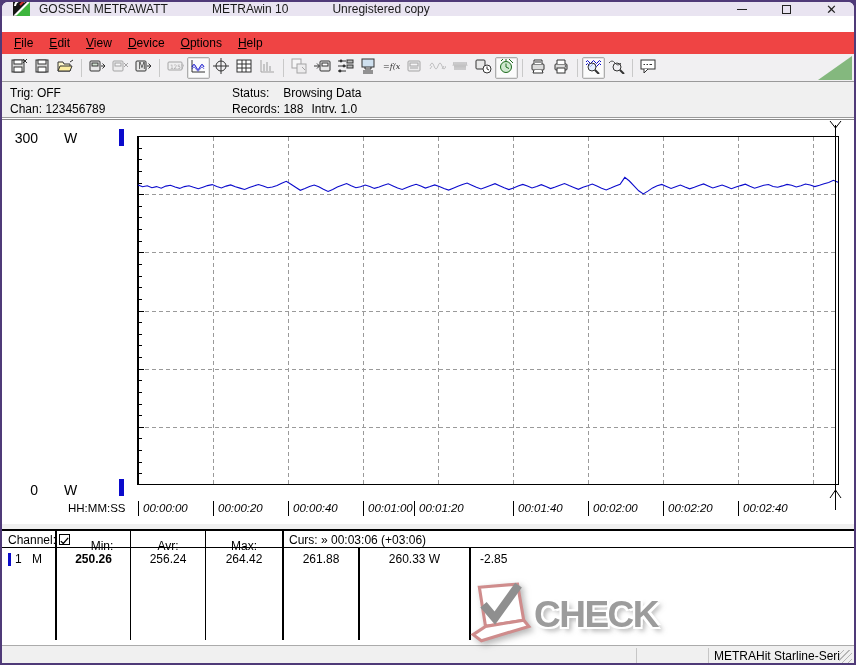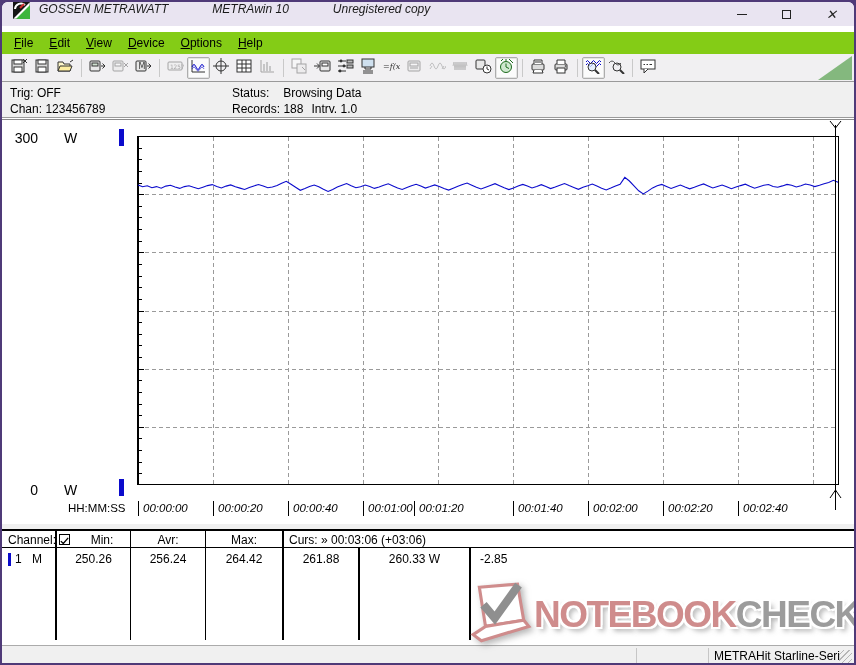--- a/index.html
+++ b/index.html
@@ -1,32 +1,32 @@
 <!DOCTYPE html>
 <html><head>
 <meta charset="utf-8">
 <style>
   * { margin:0; padding:0; box-sizing:border-box; }
   html,body { width:856px; height:665px; background:#4f3a78; font-family:"Liberation Sans", sans-serif; }
   .window { position:absolute; inset:0; border:2px solid #4f3a78; border-radius:8px 8px 2px 2px;
             overflow:hidden; background:#ffffff; }
 
   
-  .titlebar { position:absolute; left:0; top:0; width:100%; height:24px; background:#e9e4f1;
-              display:flex; align-items:flex-start; font-size:12px; color:#1a1a1a;font-style:italic; }
+  .titlebar { position:absolute; left:0; top:0; width:100%; height:14px; background:#e9e4f1;
+              display:flex; align-items:flex-end; font-size:12px; color:#1a1a1a; }
   .app-icon { width:17px; height:17px; margin:0 9px 0 11px; flex:0 0 auto; }
   .title-text { margin-right:44px; white-space:nowrap; }
   .win-buttons { margin-left:auto; display:flex; height:100%; }
   .win-btn { width:45px; height:100%; display:flex; align-items:center; justify-content:center; color:#222; }
   .min-glyph { width:10px; height:1px; background:#222; }
   .max-glyph { width:9px; height:9px; border:1px solid #222; }
   .close-glyph { font-size:13px; line-height:1; }
 
   
-  .menubar { position:absolute; left:0; top:30px; width:100%; height:22px; background:#84cc16;
+  .menubar { position:absolute; left:0; top:30px; width:100%; height:22px; background:#ef4444;
              display:flex; align-items:center; font-size:12px; padding-left:4px; }
   .menu-item { padding:2px 8px; color:#000; }
 
   
   .toolbar { position:absolute; left:0; top:52px; width:100%; height:27px; background:#f1f0f2;
              display:flex; align-items:center; padding-left:6px; }
   .tb-btn { width:23px; height:22px; display:flex; align-items:center; justify-content:center;
             border:1px solid transparent; border-radius:2px; background:transparent; }
   .tb-btn.pressed { border-color:#adadad; background:#fbfbfb; box-shadow:inset 0 0 0 1px #e4e4e4; }
   .tb-btn.disabled { opacity:.4; filter:grayscale(1); }
@@ -56,21 +56,21 @@
   .cursor-line { position:absolute; left:833px; top:5px; width:1px; height:385px; background:#000; }
   .cursor-cap { position:absolute; left:827px; width:13px; height:13px; }
 
   
   .splitter { position:absolute; left:0; top:522px; width:100%; height:5px; background:#f0f0f0; }
   .tablepanel { position:absolute; left:0; top:527px; width:100%; height:111px; background:#fff;
                 border-top:2px solid #000; font-size:12px; color:#000; }
   .th-row { position:absolute; left:0; top:0; width:100%; height:17px; border-bottom:1px solid #000; }
   .vline { position:absolute; top:0; bottom:0; background:#000; }
   .cell { position:absolute; top:2px; white-space:nowrap; }
-  .cell.center { text-align:center; }
+  .cell.center { text-align:center;margin-top:6px; }
   .checkbox { position:absolute; left:57px; top:3px; width:11px; height:11px; border:1px solid #000; background:#fff; }
   .chan-bar { position:absolute; left:6px; top:22px; width:3px; height:13px; background:#0b0bcc; }
   .val { position:absolute; top:21px; white-space:nowrap; }
 
   
   .watermark { position:absolute; left:466px; top:580px; display:flex; align-items:center; z-index:5; }
   .wm-text { font-weight:700; font-size:37px; letter-spacing:-1.5px; line-height:1;
              text-shadow:-2px -2px 0 #fff, 2px -2px 0 #fff, -2px 2px 0 #fff, 2px 2px 0 #fff, 4px 4px 5px rgba(110,110,110,.55); }
   .wm-red { color:#cf8c8c; }
   .wm-gray { color:#9c9c9c; }
@@ -428,35 +428,34 @@
       </svg>
     </div>
     <div class="cell center" style="left:72px; width:56px;">Min:</div>
     <div class="cell center" style="left:129px; width:74px;">Avr:</div>
     <div class="cell center" style="left:204px; width:76px;">Max:</div>
     <div class="cell" style="left:287px;">Curs: » 00:03:06 (+03:06)</div>
 
     <div class="chan-bar"></div>
     <div class="val" style="left:13px;">1</div>
     <div class="val" style="left:30px;">M</div>
-    <div class="val center" style="left:55px; width:73px; text-align:center;">250.26</div>
+    <div class="val center" style="left:55px; width:73px; text-align:center;font-weight:bold;">250.26</div>
     <div class="val center" style="left:129px; width:74px; text-align:center;">256.24</div>
     <div class="val center" style="left:204px; width:76px; text-align:center;">264.42</div>
     <div class="val center" style="left:282px; width:74px; text-align:center;">261.88</div>
     <div class="val center" style="left:358px; width:109px; text-align:center;">260.33  W</div>
     <div class="val" style="left:478px;">-2.85</div>
   </div>
 
   <div class="watermark">
     <svg width="66" height="64" viewBox="0 0 64 62" style="filter:drop-shadow(3px 3px 3px rgba(110,110,110,.5));">
       <path d="M11 5 L48 2 L54 37 L17 43 Z" fill="#ffffff" stroke="#cf8c8c" stroke-width="3"></path>
       <path d="M5 51 L17 43 L54 37 L59 43 L13 57 Z" fill="#ffffff" stroke="#cf8c8c" stroke-width="3"></path>
       <path d="M15 22 L26 35 L49 3" fill="none" stroke="#8f8f8f" stroke-width="8"></path>
     </svg>
-    <span class="wm-text wm-red">NOTEBOOK</span>
       <span class="wm-text wm-gray">CHECK</span>
   </div>
 
   <div class="statusbar">
     <div class="sb-sep" style="left:634px;"></div>
     <div class="sb-sep" style="left:706px;"></div>
     <span class="sb-text">METRAHit Starline-Seri</span>
     <div class="sb-grip"></div>
   </div>
 

